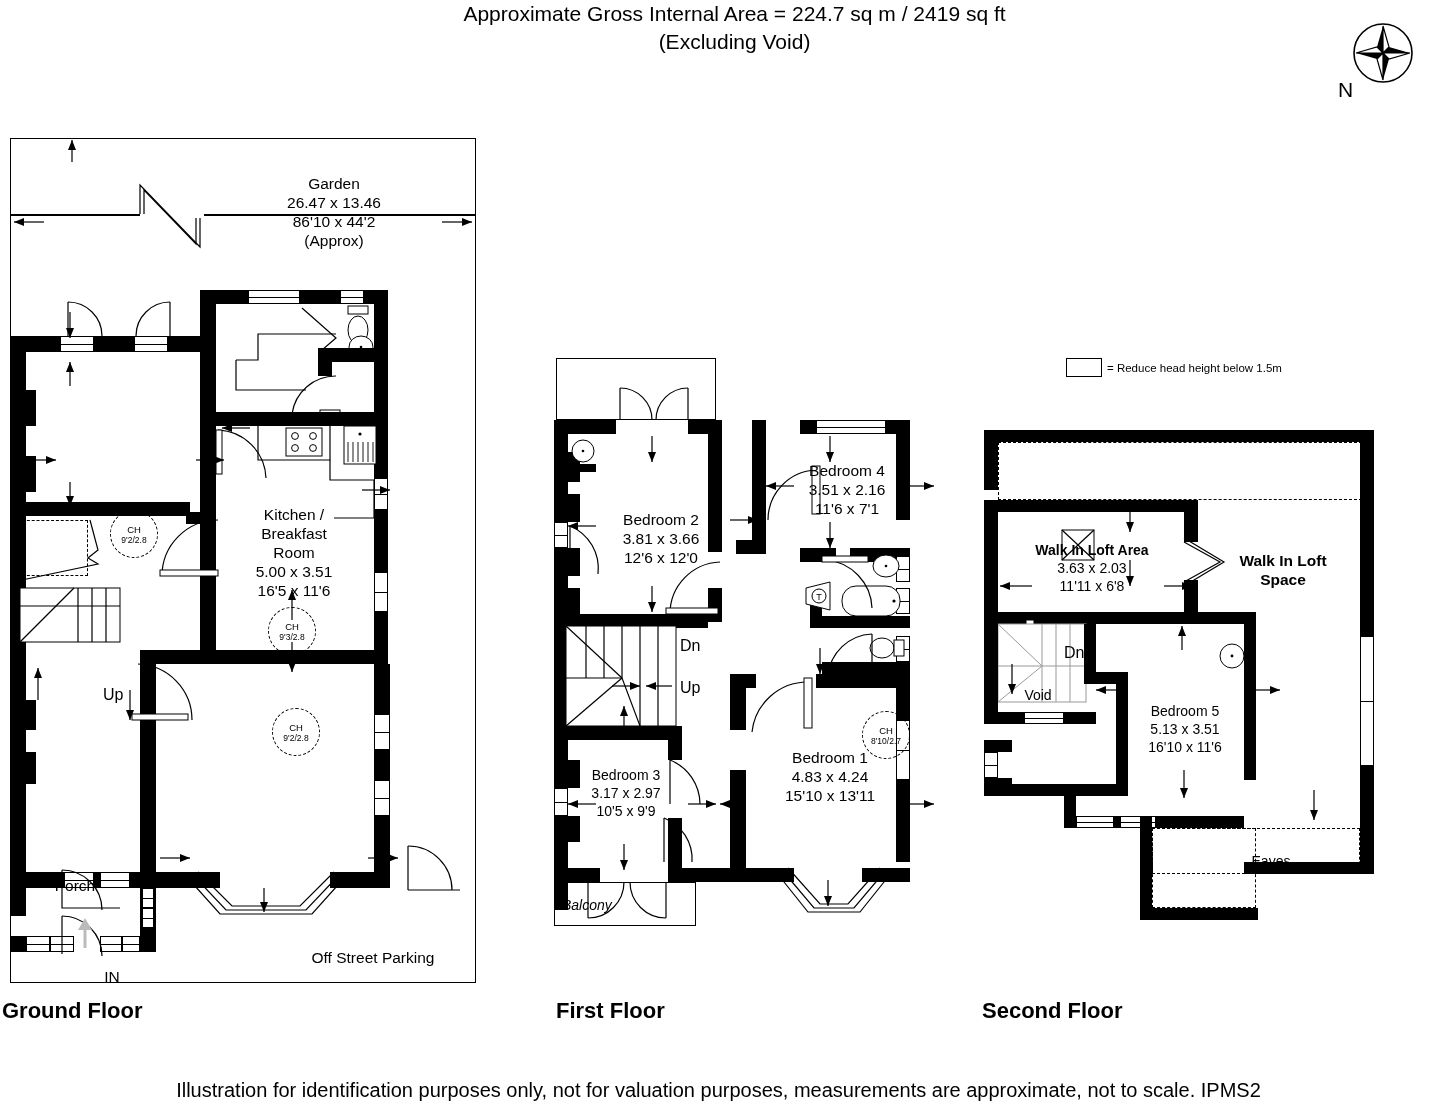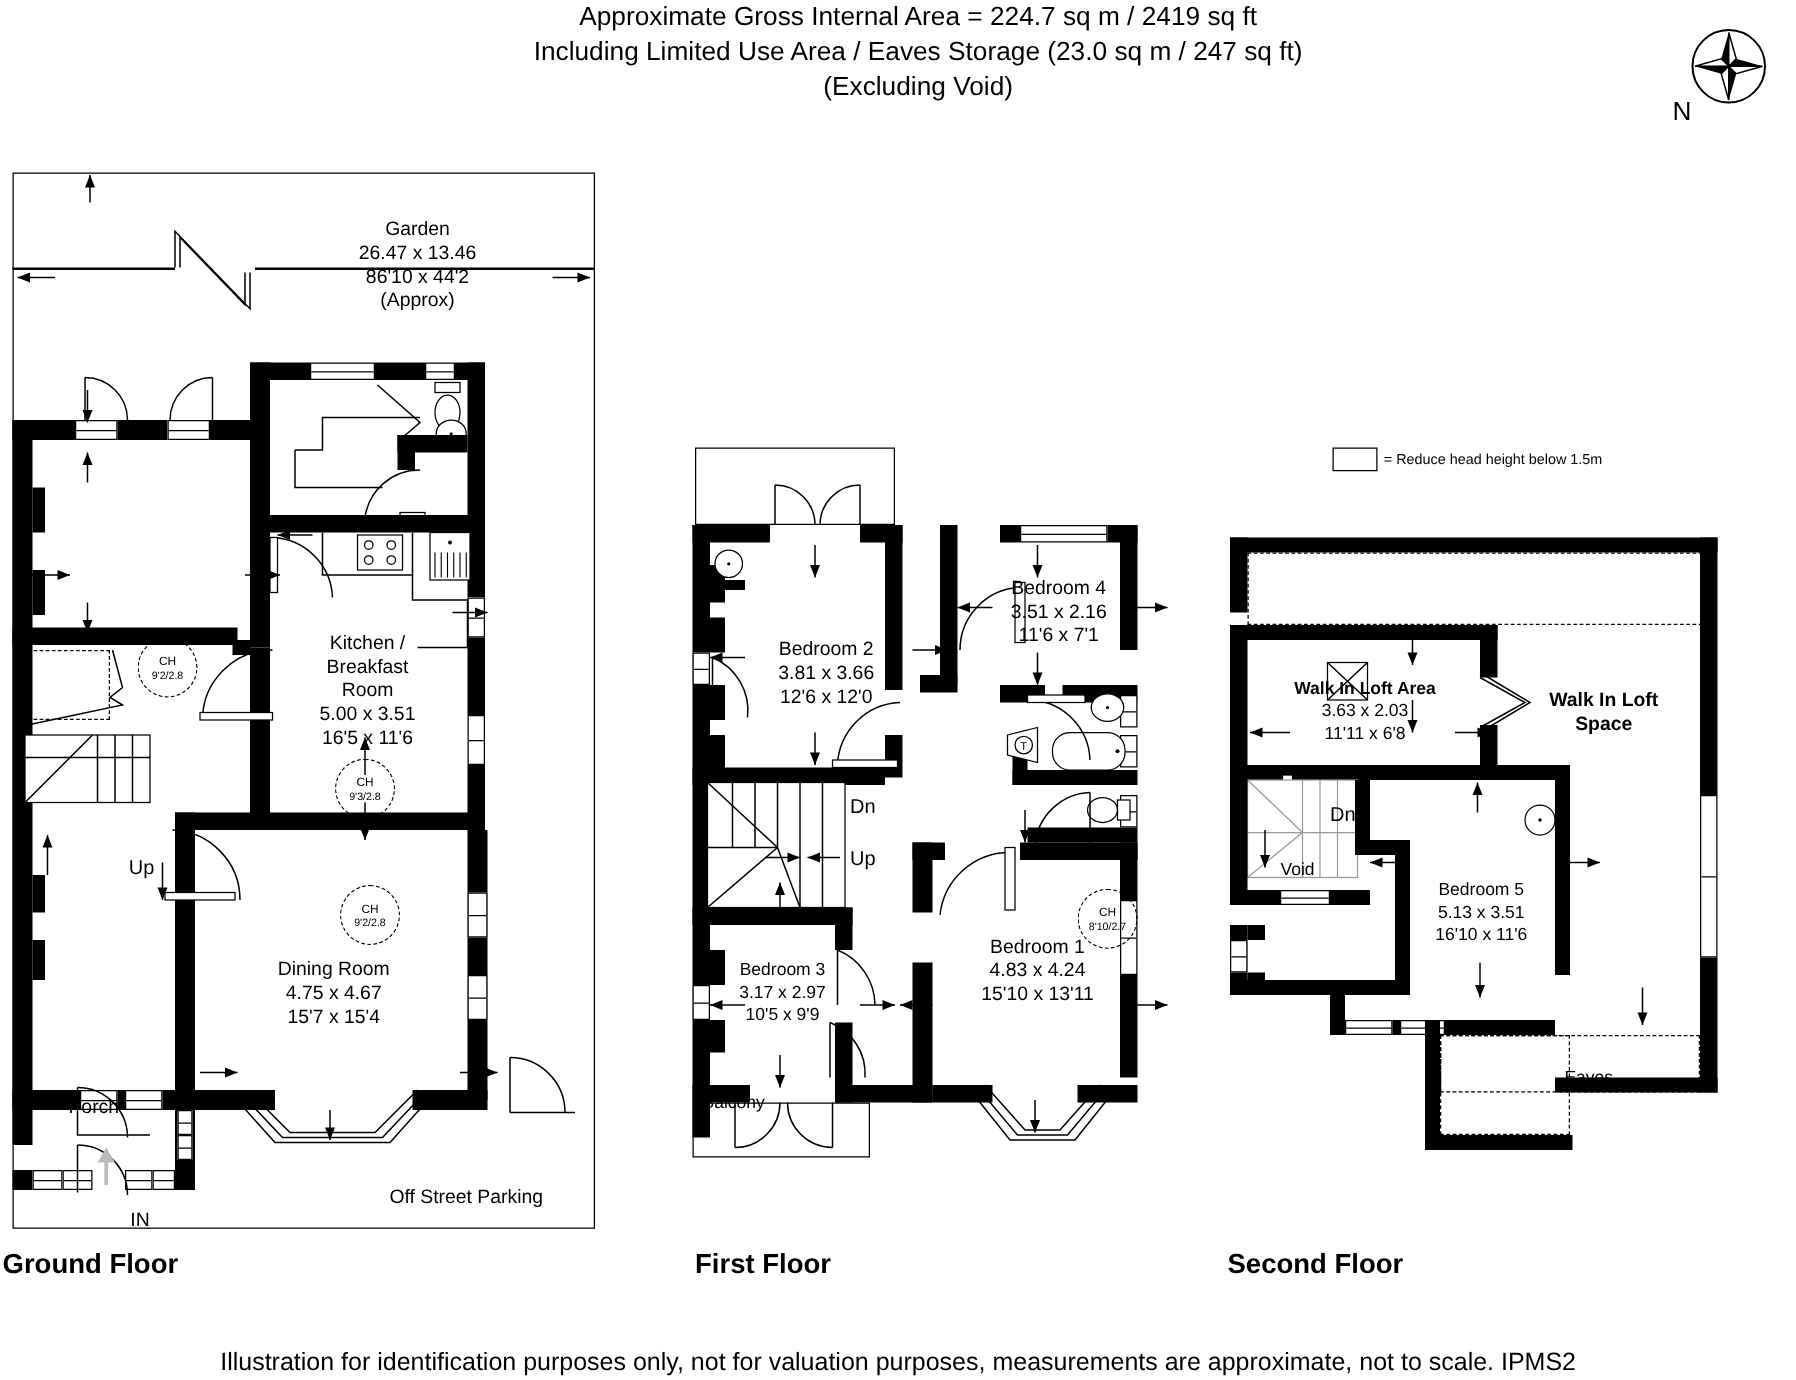--- a/index.html
+++ b/index.html
@@ -40,21 +40,20 @@
   .win{position:absolute;background:#fff;border:1px solid #000;box-sizing:border-box;}
   .win:after{content:"";position:absolute;left:0;right:0;top:50%;height:1px;background:#000;}
   svg{position:absolute;overflow:visible;}
   .arr{stroke:#000;stroke-width:1.2;fill:none;}
 </style>
 </head>
 <body>
 
 <div id="header">
   <div class="sub">Approximate Gross Internal Area = 224.7 sq m / 2419 sq ft</div>
-  <div class="sub">Including Limited Use Area / Eaves Storage (23.0 sq m / 247 sq ft)</div>
   <div class="sub">(Excluding Void)</div>
 </div>
 
 <svg id="compass" viewBox="0 0 62 62" width="62" height="62">
   <circle cx="31" cy="31" r="29" fill="#fff" stroke="#000" stroke-width="1.6"></circle>
   <polygon points="31,4 37,25 31,31" fill="#fff" stroke="#000" stroke-width="1.2"></polygon>
   <polygon points="31,4 25,25 31,31" fill="#000"></polygon>
   <polygon points="58,31 37,37 31,31" fill="#fff" stroke="#000" stroke-width="1.2"></polygon>
   <polygon points="58,31 37,25 31,31" fill="#000"></polygon>
   <polygon points="31,58 25,37 31,31" fill="#fff" stroke="#000" stroke-width="1.2"></polygon>
@@ -297,25 +296,20 @@
     <div>Breakfast</div>
     <div>Room</div>
     <div>5.00 x 3.51</div>
     <div>16'5 x 11'6</div>
   </div>
   <div class="ch" style="left:268px;top:607px;">
     <span class="t1">CH</span>
     <span class="t2">9'3/2.8</span>
   </div>
 
-  <div class="lbl" style="left:184px;top:766px;width:166px;">
-    <div>Dining Room</div>
-    <div>4.75 x 4.67</div>
-    <div>15'7 x 15'4</div>
-  </div>
   <div class="ch" style="left:272px;top:708px;">
     <span class="t1">CH</span>
     <span class="t2">9'2/2.8</span>
   </div>
 
   <div class="lbl" style="left:280px;top:948px;width:186px;">Off Street Parking</div>
 </div>
 
 <div class="abs" style="left:540px;top:0;width:420px;height:1000px;">
 
@@ -435,21 +429,21 @@
     <line class="arr" x1="6" y1="2" x2="6" y2="46"></line>
   </svg>
 
   <div class="thin" style="left:14px;top:882px;width:142px;height:44px;"></div>
   <svg style="left:44px;top:880px;" width="86" height="44" viewBox="0 0 86 44">
     <line class="arr" x1="4" y1="2" x2="4" y2="38"></line>
       <path class="arr" d="M4,38 A36,36 0 0,0 40,2"></path>
     <line class="arr" x1="82" y1="2" x2="82" y2="38"></line>
       <path class="arr" d="M82,38 A36,36 0 0,1 46,2"></path>
   </svg>
-  <div class="lbl sm" style="left:22px;top:872px;width:90px;text-align:left;">Balcony</div>
+  <div class="lbl sm" style="left:22px;top:896px;width:90px;text-align:left;font-style:italic;">Balcony</div>
 
   <div class="wall" style="left:190px;top:674px;width:16px;height:56px;"></div>
   <div class="wall" style="left:190px;top:770px;width:16px;height:112px;"></div>
   <div class="wall" style="left:190px;top:674px;width:26px;height:14px;"></div>
   <div class="wall" style="left:276px;top:674px;width:94px;height:14px;"></div>
   <div class="wall" style="left:356px;top:674px;width:14px;height:46px;"></div>
   <div class="win" style="left:356px;top:720px;width:14px;height:60px;"></div>
   <div class="wall" style="left:356px;top:780px;width:14px;height:82px;"></div>
   <svg style="left:208px;top:678px;" width="66" height="58" viewBox="0 0 66 58">
     <path class="arr" d="M60,4 A56,56 0 0,0 4,54"></path>

